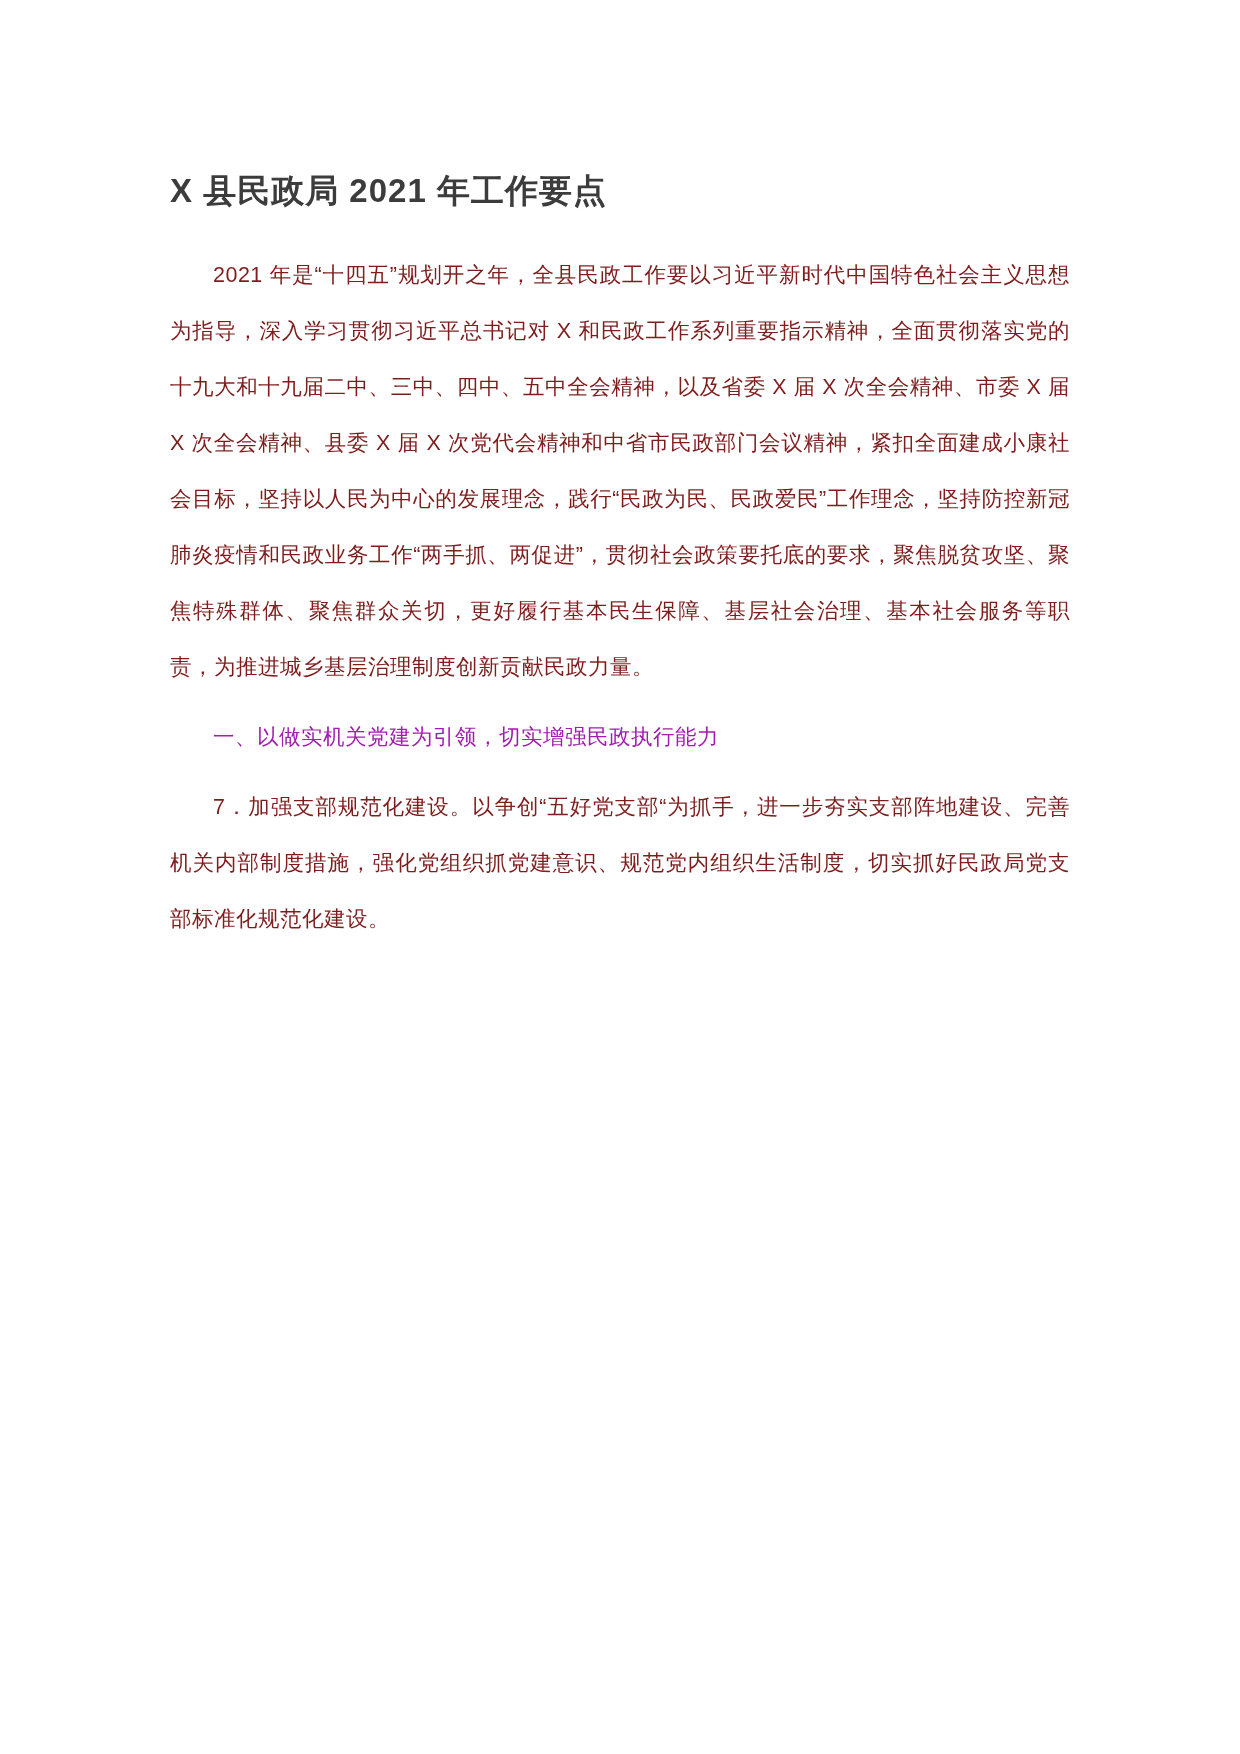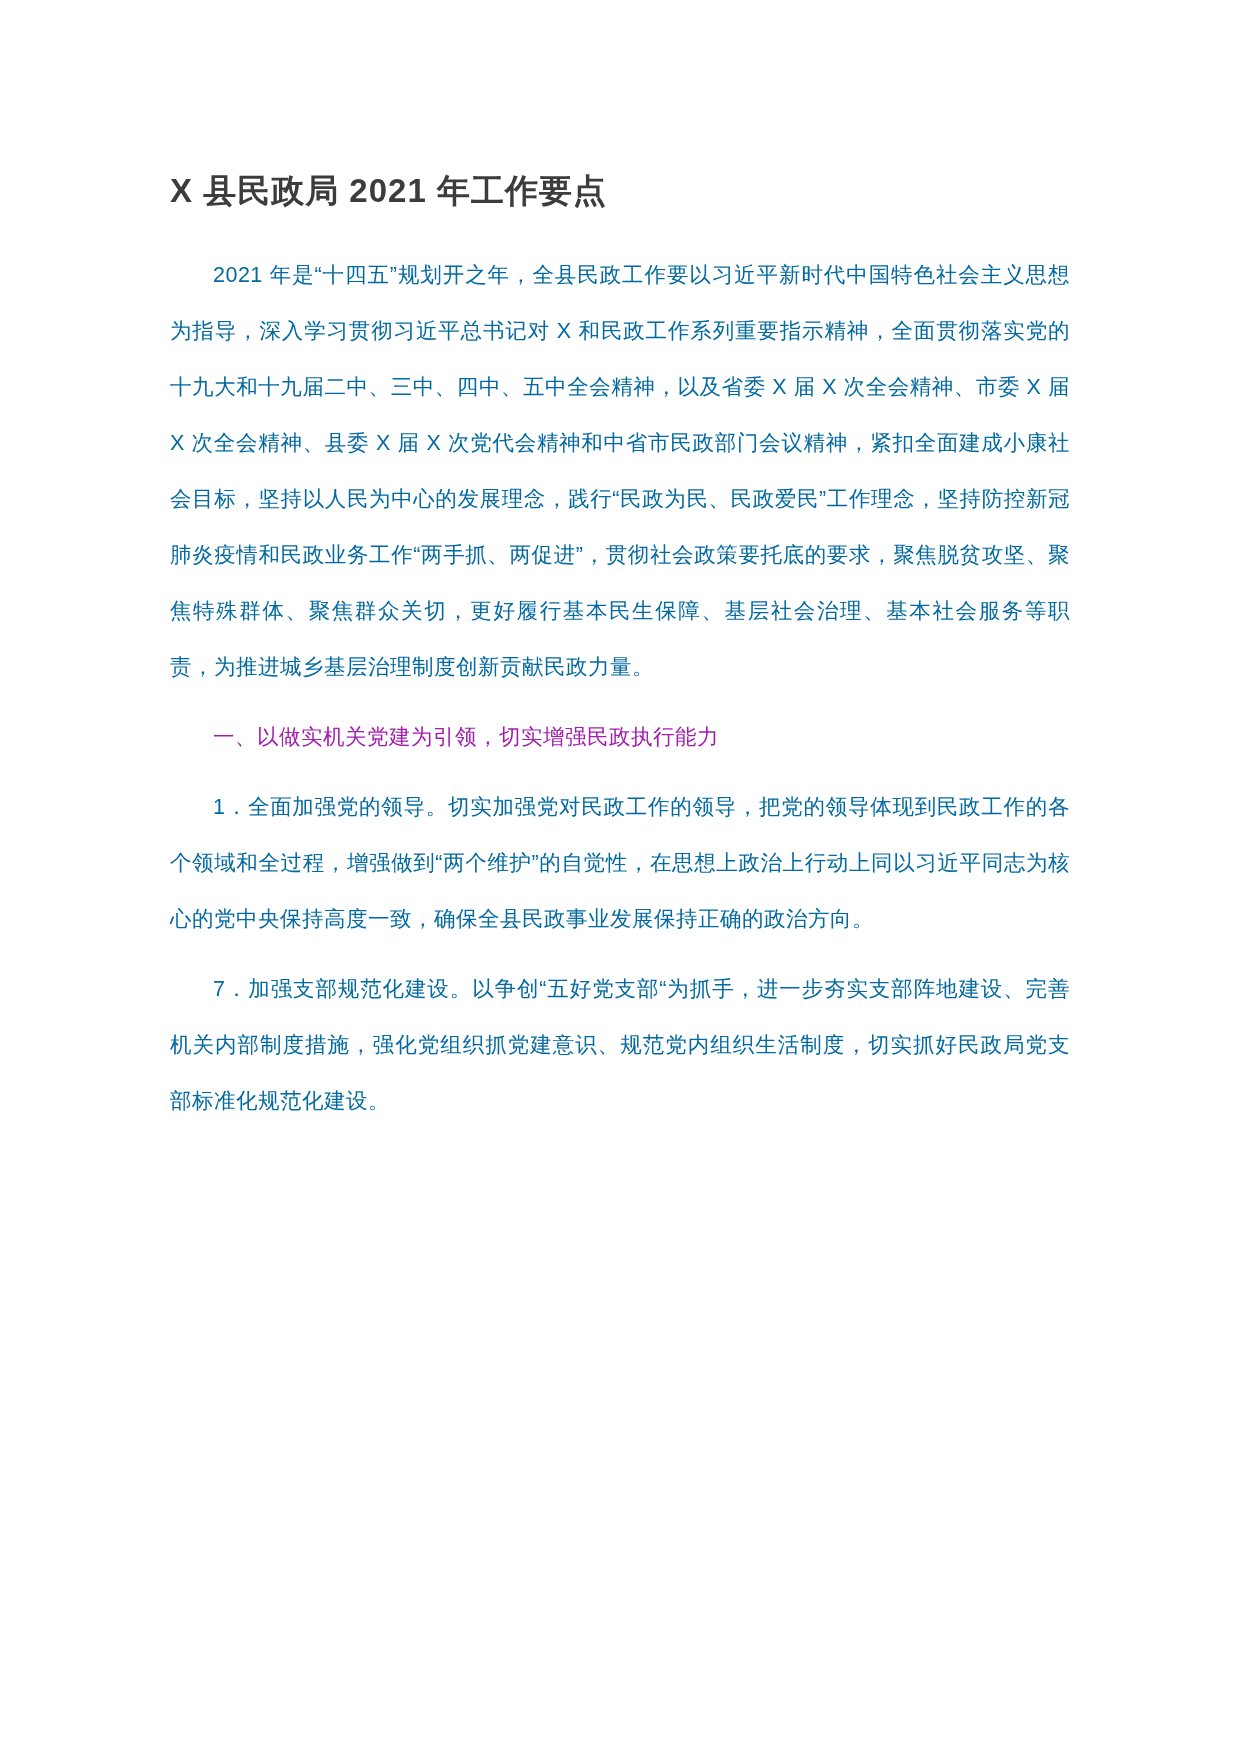--- a/index.html
+++ b/index.html
@@ -27,35 +27,34 @@
     letter-spacing: 1px;
     color: #3c3c3c;
   }
   .para {
     font-size: 21.5px;
     line-height: 56px;
     text-align: justify;
     text-indent: 2em;
     margin: 0 0 14px 0;
     letter-spacing: 0.5px;
-    color: #0369a1;
+    color: #7f1d1d;
     word-break: break-all;
   }
   .para.heading {
     font-weight: 400;
     color: #a21caf;
   }
 </style>
 </head>
 <body>
 
 <div class="page">
   <h1 class="doc-title">X 县民政局 2021 年工作要点</h1>
 
   <p class="para">2021 年是“十四五”规划开之年，全县民政工作要以习近平新时代中国特色社会主义思想为指导，深入学习贯彻习近平总书记对 X 和民政工作系列重要指示精神，全面贯彻落实党的十九大和十九届二中、三中、四中、五中全会精神，以及省委 X 届 X 次全会精神、市委 X 届 X 次全会精神、县委 X 届 X 次党代会精神和中省市民政部门会议精神，紧扣全面建成小康社会目标，坚持以人民为中心的发展理念，践行“民政为民、民政爱民”工作理念，坚持防控新冠肺炎疫情和民政业务工作“两手抓、两促进”，贯彻社会政策要托底的要求，聚焦脱贫攻坚、聚焦特殊群体、聚焦群众关切，更好履行基本民生保障、基层社会治理、基本社会服务等职责，为推进城乡基层治理制度创新贡献民政力量。</p>
 
   <p class="para heading">一、以做实机关党建为引领，切实增强民政执行能力</p>
 
-  <p class="para">1．全面加强党的领导。切实加强党对民政工作的领导，把党的领导体现到民政工作的各个领域和全过程，增强做到“两个维护”的自觉性，在思想上政治上行动上同以习近平同志为核心的党中央保持高度一致，确保全县民政事业发展保持正确的政治方向。</p>
 
   <p class="para">7．加强支部规范化建设。以争创“五好党支部“为抓手，进一步夯实支部阵地建设、完善机关内部制度措施，强化党组织抓党建意识、规范党内组织生活制度，切实抓好民政局党支部标准化规范化建设。</p>
 
 </div>
 
 </body></html>

